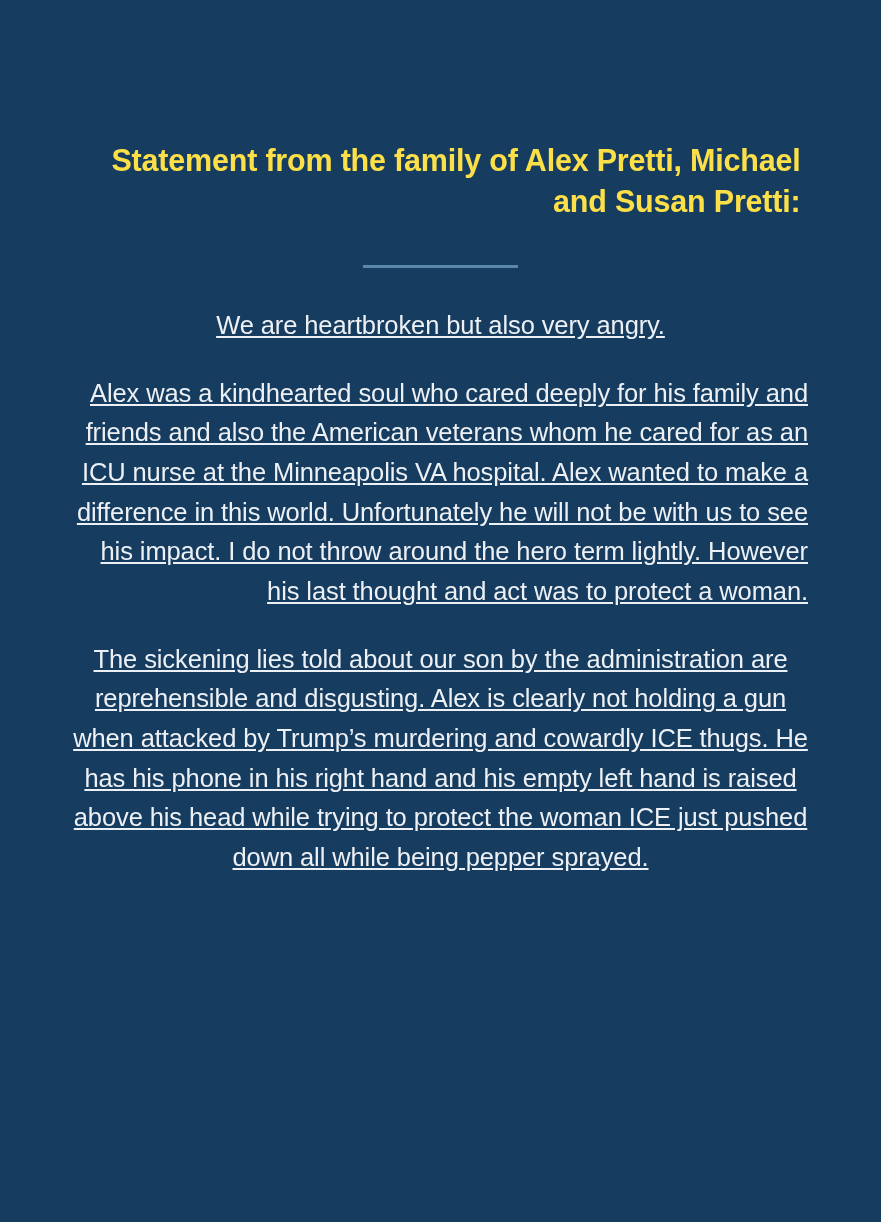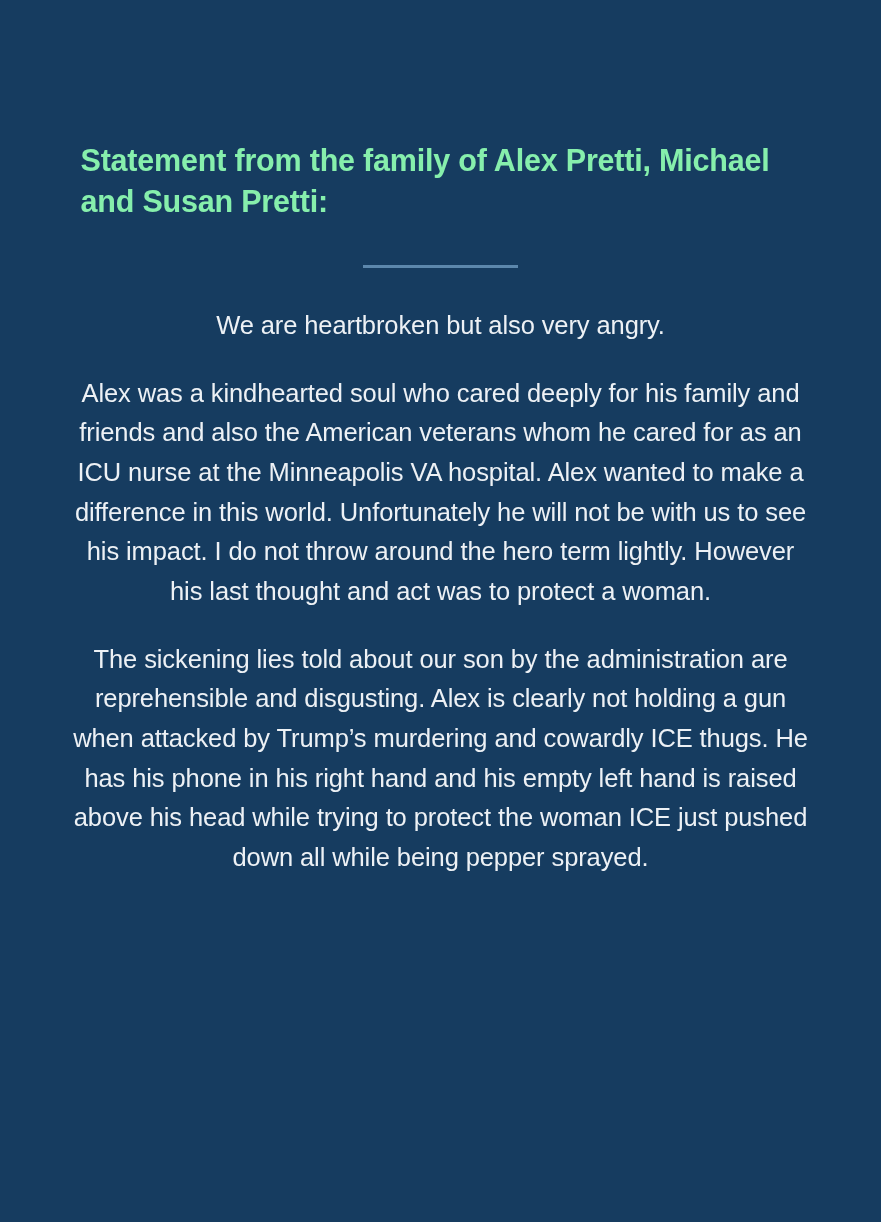--- a/index.html
+++ b/index.html
@@ -20,24 +20,24 @@
     height: 1222px;
     padding: 140px 48px 40px 48px;
     display: flex;
     flex-direction: column;
     align-items: center;
   }
   .title {
     font-size: 30.5px;
     font-weight: bold;
     line-height: 1.33;
-    text-align: left;
+    text-align: right;
     letter-spacing: -0.2px;
     max-width: 720px;
-    color: #86efac;
+    color: #fde047;
     margin: 0;
   }
   .divider {
     width: 155px;
     height: 3px;
     background: #5c87ac;
     margin: 44px 0 38px 0;
     border: none;
   }
   .body-text {
@@ -45,26 +45,27 @@
     width: 735px;
     margin: 0;
   }
   .para {
     font-size: 25.5px;
     line-height: 1.555;
     text-align: center;
     color: #edf1f5;
     margin: 0 0 26px 0;
     letter-spacing: -0.1px;
+    text-decoration: underline;
   }
   .para:last-child {
     margin-bottom: 0;
   }
   .para-1 { margin-bottom: 28px; }
-  .para-2 { margin-bottom: 28px; }
+  .para-2 { margin-bottom: 28px; text-align: right; }
   .para-3 { }
 </style>
 </head>
 <body>
 
 <div class="card">
 
   <h1 class="title">Statement from the family of Alex Pretti, Michael and Susan Pretti:</h1>
 
   <div class="divider"></div>

